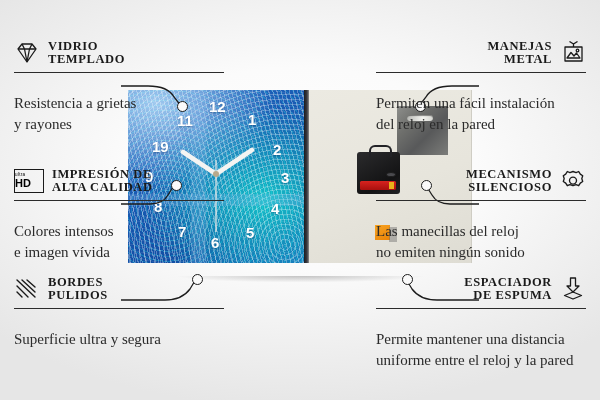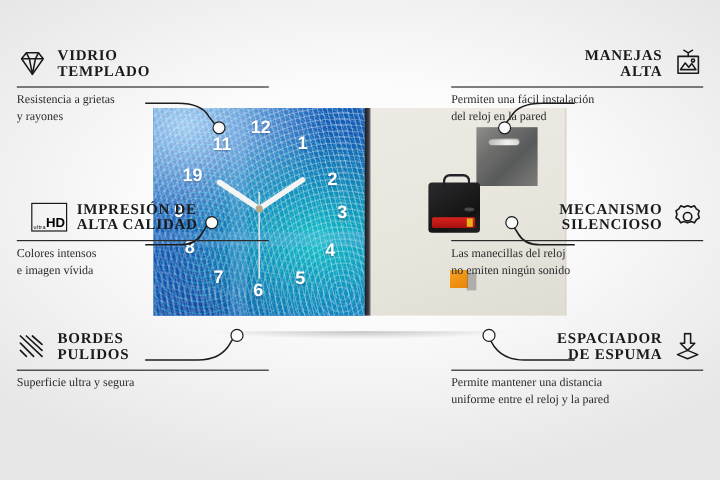--- a/index.html
+++ b/index.html
@@ -21,30 +21,30 @@
   .titles{display:flex;flex-direction:column;line-height:1.06;}
   .t1,.t2{
     font-family:"Liberation Serif", serif;
     font-weight:bold;font-size:12.5px;letter-spacing:.6px;color:#1a1a1a;
     white-space:nowrap;
   }
   .feature.right .titles{align-items:flex-end;text-align:right;}
   .rule{height:1px;background:#2b2b2b;margin-top:5px;width:100%;}
   .desc{
     font-family:"Liberation Serif", serif;
-    font-size:10px;color:#2b2b2b;line-height:1.42;margin-top:4px;
+    font-size:15px;color:#2b2b2b;line-height:1.42;margin-top:20px;
   }
   .feature.right .desc{}
 
   
   .ico{width:26px;height:24px;flex:0 0 auto;display:block;}
   .hdbadge{
     width:28px;height:22px;border:1.4px solid #1a1a1a;
-    display:flex;flex-direction:row;align-items:flex-end;justify-content:center;
-    line-height:1;flex:0 0 auto;margin-left:12px;
+    display:flex;flex-direction:column;align-items:flex-start;justify-content:center;
+    line-height:1;flex:0 0 auto;
   }
   .hdbadge .u{font-size:4.6px;letter-spacing:.3px;font-family:"Liberation Sans",sans-serif;}
   .hdbadge .h{font-size:11px;font-weight:bold;font-family:"Liberation Sans",sans-serif;margin-top:.5px;}
 
   
   #f-vidrio{left:14px;top:40px;}
   #f-impresion{left:14px;top:168px;}
   #f-bordes{left:14px;top:276px;}
   #f-manejas{left:376px;top:40px;}
   #f-mecanismo{left:376px;top:168px;}
@@ -254,21 +254,21 @@
       </div>
     </div>
     <div class="rule"></div>
     <div class="desc">Superficie ultra y segura</div>
   </div>
 
   <div class="feature right" id="f-manejas">
     <div class="head">
       <div class="titles">
         <span class="t1">MANEJAS</span>
-        <span class="t2">ALTA</span>
+        <span class="t2">METAL</span>
       </div>
       <svg class="ico" viewBox="0 0 26 24">
         <g fill="none" stroke="#1a1a1a" stroke-width="1.3" stroke-linejoin="round">
           <rect x="5" y="6" width="17" height="14"></rect>
           <path d="M13.5,6 L13.5,3 M13.5,3 L9.5,0.5 M13.5,3 L17.5,0.5"></path>
           <path d="M7,17 L11,11.5 L14,15 L16.5,12 L20,17 Z"></path>
           <circle cx="17.5" cy="9.5" r="1.3"></circle>
         </g>
       </svg>
     </div>

